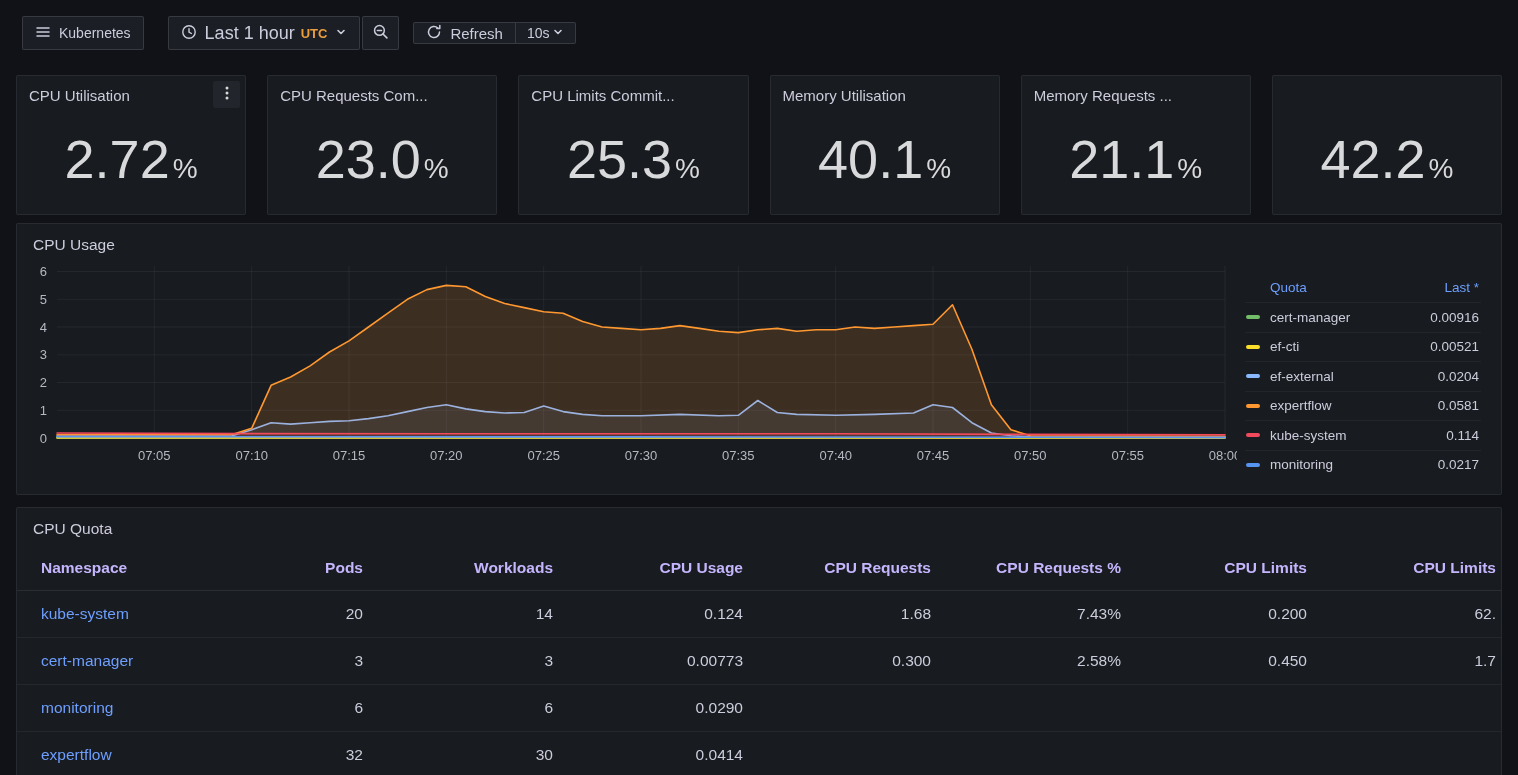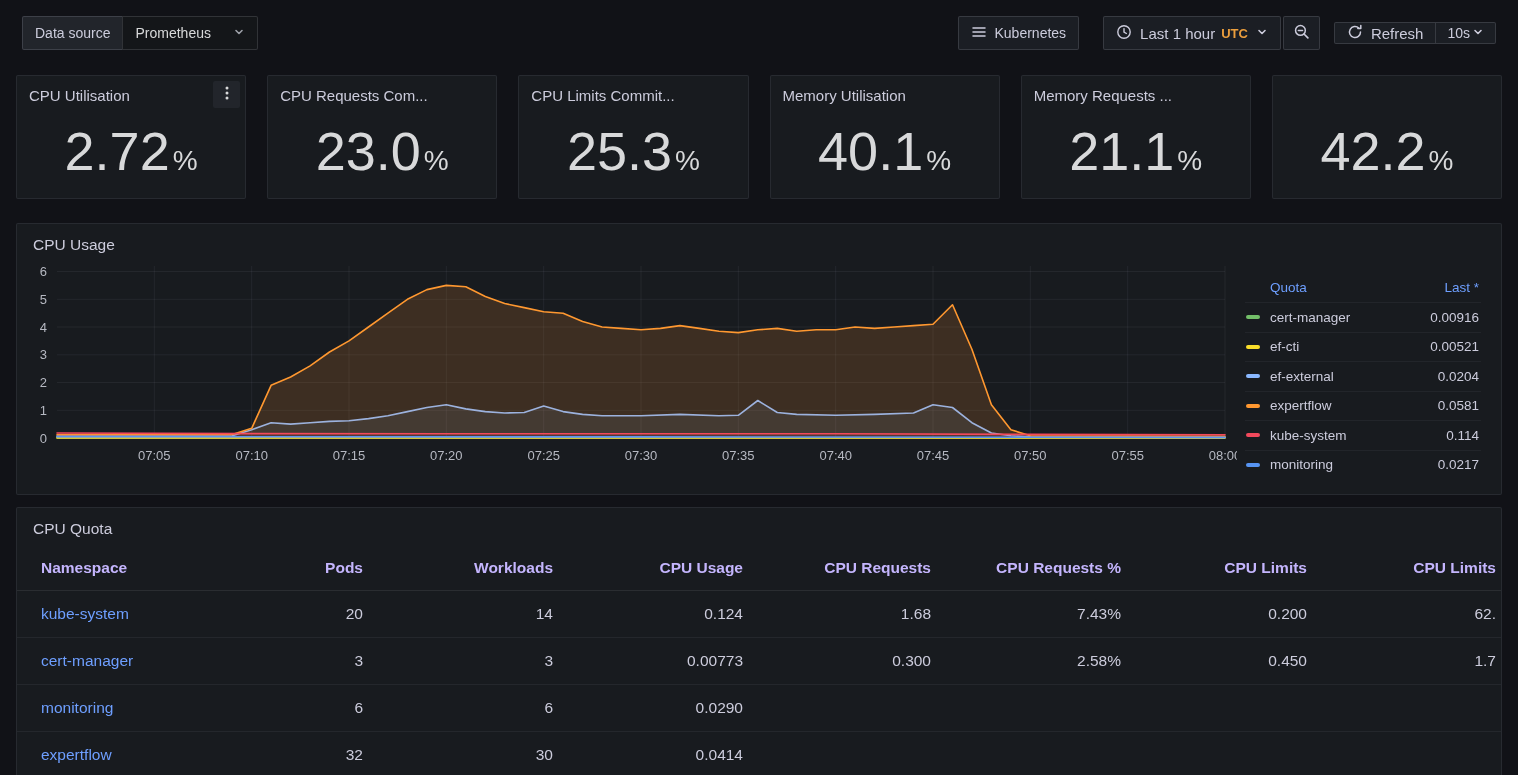--- a/index.html
+++ b/index.html
@@ -17,21 +17,21 @@
   .tz{font-size:13px;font-weight:700;margin-left:-2px}
   .refresh-group{display:flex;height:22px;border:1px solid rgba(204,204,220,0.16);border-radius:2px;background:#1b1e24;margin-left:6px}
   .refresh-main{display:flex;align-items:center;gap:8px;padding:0 12px;font-size:15px;border-right:1px solid rgba(204,204,220,0.16);cursor:pointer}
   .refresh-interval{display:flex;align-items:center;gap:2px;padding:0 11px;font-size:14px;cursor:pointer}
 
   
   .panel{background:#181b1f;border:1px solid rgba(204,204,220,0.09);border-radius:2px;position:relative}
   .panel-title{padding:12px 16px 0;font-size:15.5px;font-weight:500;color:#ccccdc;white-space:nowrap;overflow:hidden}
 
   
-  .stats-row{position:absolute;top:75px;left:16px;right:16px;height:124px;display:grid;grid-template-columns:repeat(6,1fr);gap:21px}
+  .stats-row{position:absolute;top:75px;left:16px;right:16px;height:140px;display:grid;grid-template-columns:repeat(6,1fr);gap:21px}
   .stat-title{padding:11px 12px 0;font-size:15px;font-weight:500;color:#ccccdc;white-space:nowrap;overflow:hidden}
   .stat-value{position:absolute;top:34px;bottom:6px;left:0;right:0;display:flex;align-items:center;justify-content:center}
   .stat-inner{display:flex;align-items:baseline}
   .stat-num{font-size:54px;font-weight:500;color:#d8d9da}
   .stat-unit{font-size:28px;font-weight:500;color:#d8d9da;margin-left:3px}
   .panel-menu{position:absolute;top:5px;right:5px;width:27px;height:27px;background:#22252b;border-radius:2px;display:flex;align-items:center;justify-content:center;cursor:pointer}
 
   
   .cpu-usage-panel{position:absolute;top:223px;left:16px;right:16px;height:272px}
   .cu-body{display:flex;padding:2px 6px 0 10px}
@@ -51,51 +51,40 @@
   .quota-table th{font-size:15.5px;font-weight:700;color:#c4b5fd;text-align:right;padding:15px 14px 13px;border-bottom:1px solid rgba(204,204,220,0.10);white-space:nowrap;overflow:hidden}
   .quota-table td{font-size:15.5px;text-align:right;padding:14px 14px;border-bottom:1px solid rgba(204,204,220,0.07);color:#ccccdc;white-space:nowrap;overflow:hidden}
   .quota-table th:first-child,.quota-table td:first-child{text-align:left;padding-left:24px}
   .quota-table th:last-child,.quota-table td:last-child{padding-right:5px}
   .ns-link{color:#6e9fff;cursor:pointer}
 </style>
 </head>
 <body>
 
 <div class="toolbar">
-  <div class="ds-group">
-    <div class="ds-label">Data source</div>
-    <div class="ds-select">
-      <span>Prometheus</span>
-      <span>
-        <svg width="12" height="12" viewBox="0 0 12 12" fill="none" stroke="#9da0a8" stroke-width="1.6" stroke-linecap="round" stroke-linejoin="round">
-            <path d="M3 4.5L6 7.5 9 4.5"></path>
-          </svg>
-      </span>
-    </div>
-  </div>
 
   <div class="tb-right">
     <div class="btn">
       <span>
         <svg width="16" height="16" viewBox="0 0 16 16">
             <path d="M2 4h12M2 8h12M2 12h12" stroke="#ccccdc" stroke-width="1.5" stroke-linecap="round"></path>
           </svg>
       </span>
       <span>Kubernetes</span>
     </div>
 
     <div class="time-group">
       <div class="btn">
         <span>
           <svg width="16" height="16" viewBox="0 0 16 16">
               <circle cx="8" cy="8" r="6.2" fill="none" stroke="#ccccdc" stroke-width="1.4"></circle>
               <path d="M8 4.6V8l2.4 1.5" stroke="#ccccdc" stroke-width="1.4" fill="none" stroke-linecap="round"></path>
             </svg>
         </span>
-        <span style="font-size:15px">Last 1 hour</span>
+        <span style="font-size:18px">Last 1 hour</span>
         <span class="tz" style="color: rgb(235, 158, 61);">UTC</span>
         <span>
           <svg width="12" height="12" viewBox="0 0 12 12" fill="none" stroke="#ccccdc" stroke-width="1.6" stroke-linecap="round" stroke-linejoin="round">
               <path d="M3 4.5L6 7.5 9 4.5"></path>
             </svg>
         </span>
       </div>
       <div class="btn" style="padding:0 9px">
         <span>
           <svg width="17" height="17" viewBox="0 0 16 16">

